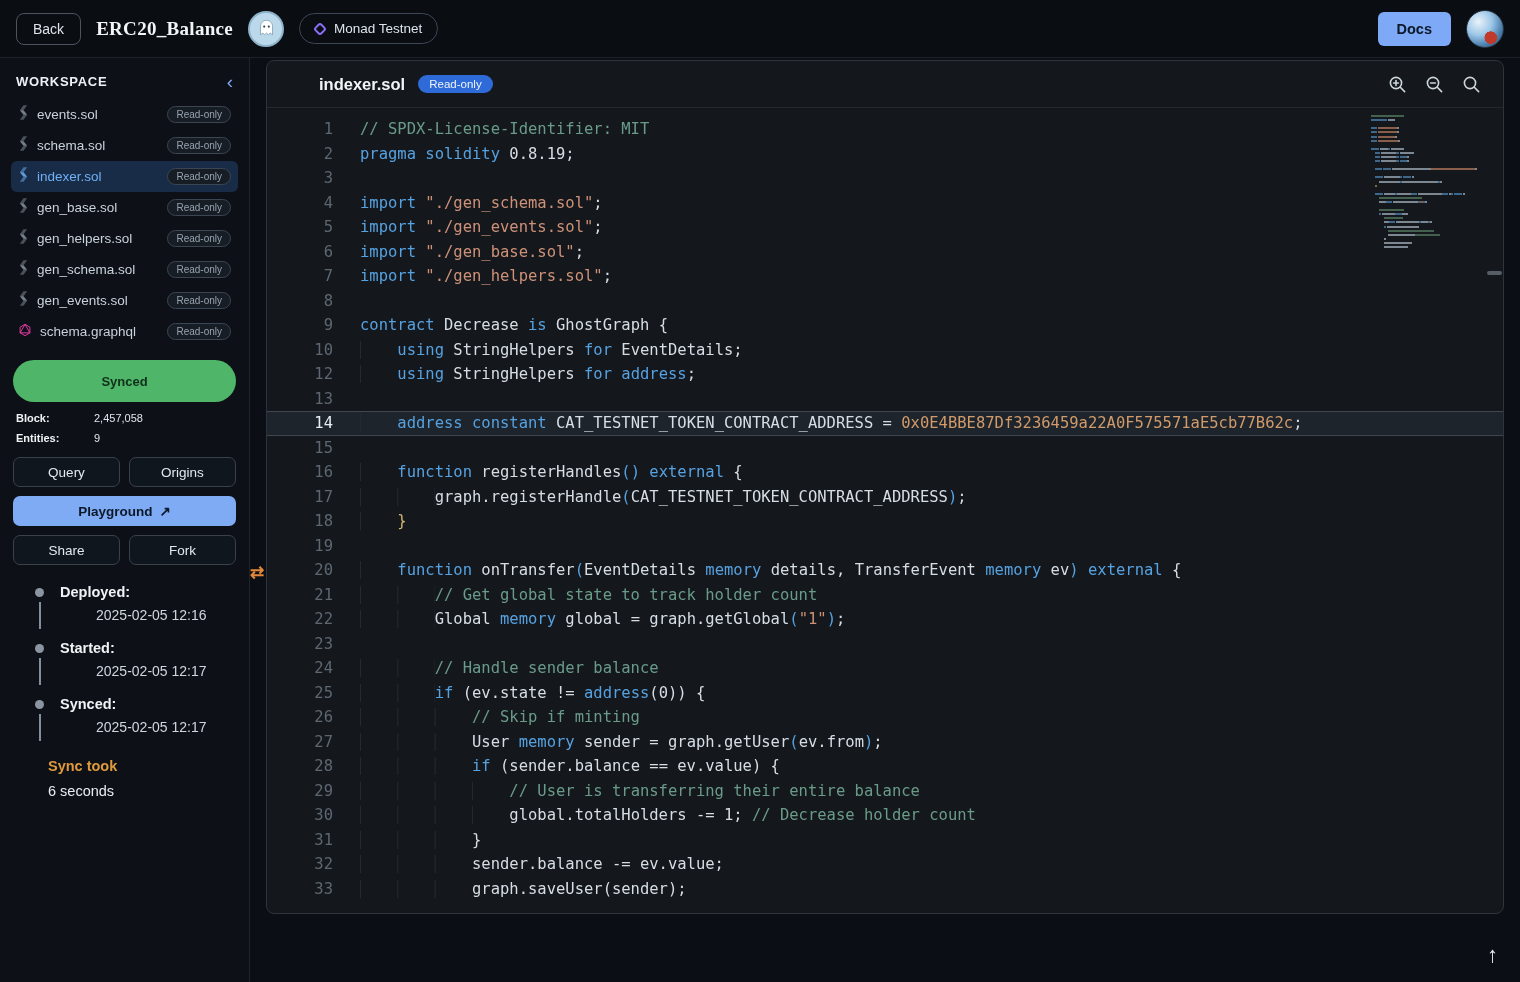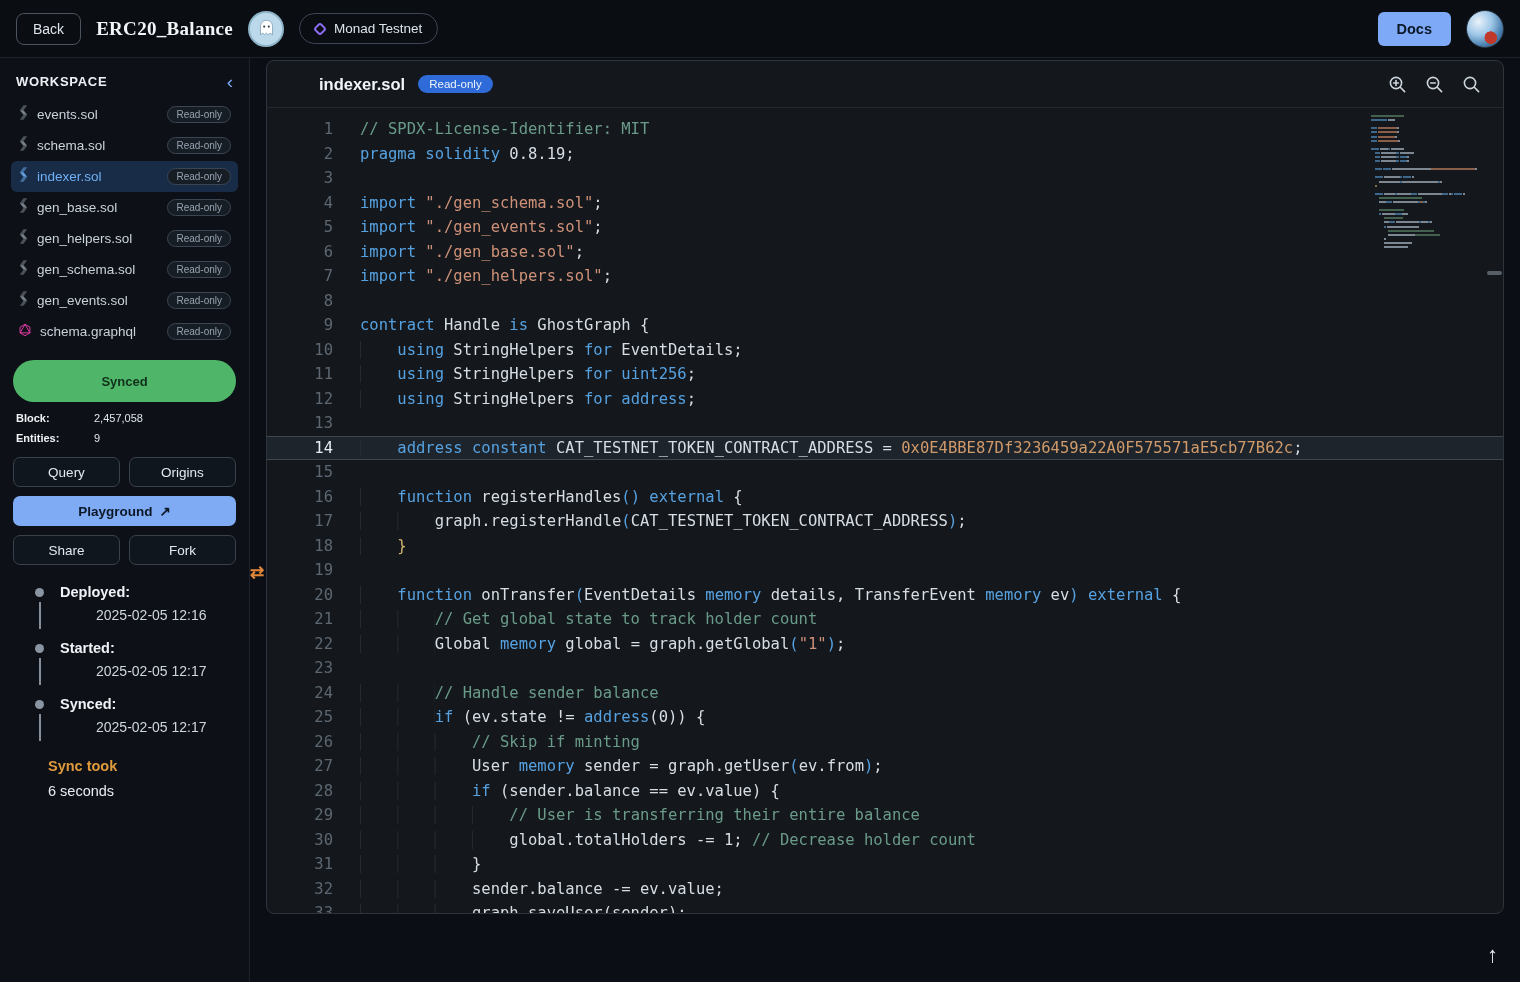--- a/index.html
+++ b/index.html
@@ -272,23 +272,22 @@
       <div class="code-area">
         <div>
             <div class="code-line"><span class="gutter">1</span><span class="code-text"><span class="t-cm">// SPDX-License-Identifier: MIT</span></span></div>
             <div class="code-line"><span class="gutter">2</span><span class="code-text"><span class="t-kw">pragma solidity</span><span class="t-pl"> 0.8.19;</span></span></div>
             <div class="code-line"><span class="gutter">3</span><span class="code-text"></span></div>
             <div class="code-line"><span class="gutter">4</span><span class="code-text"><span class="t-kw">import</span><span class="t-pl"> </span><span class="t-str">"./gen_schema.sol"</span><span class="t-pl">;</span></span></div>
             <div class="code-line"><span class="gutter">5</span><span class="code-text"><span class="t-kw">import</span><span class="t-pl"> </span><span class="t-str">"./gen_events.sol"</span><span class="t-pl">;</span></span></div>
             <div class="code-line"><span class="gutter">6</span><span class="code-text"><span class="t-kw">import</span><span class="t-pl"> </span><span class="t-str">"./gen_base.sol"</span><span class="t-pl">;</span></span></div>
             <div class="code-line"><span class="gutter">7</span><span class="code-text"><span class="t-kw">import</span><span class="t-pl"> </span><span class="t-str">"./gen_helpers.sol"</span><span class="t-pl">;</span></span></div>
             <div class="code-line"><span class="gutter">8</span><span class="code-text"></span></div>
-            <div class="code-line"><span class="gutter">9</span><span class="code-text"><span class="t-kw">contract</span><span class="t-pl"> Handle </span><span class="t-kw">is</span><span class="t-pl"> GhostGraph {</span></span></div>
+            <div class="code-line"><span class="gutter">9</span><span class="code-text"><span class="t-kw">contract</span><span class="t-pl"> Decrease </span><span class="t-kw">is</span><span class="t-pl"> GhostGraph {</span></span></div>
             <div class="code-line"><span class="gutter">10</span><span class="code-text"><span class="ws">    </span><span class="t-kw">using</span><span class="t-pl"> StringHelpers </span><span class="t-kw">for</span><span class="t-pl"> EventDetails;</span></span></div>
-            <div class="code-line"><span class="gutter">11</span><span class="code-text"><span class="ws">    </span><span class="t-kw">using</span><span class="t-pl"> StringHelpers </span><span class="t-kw">for</span><span class="t-pl"> </span><span class="t-kw">uint256</span><span class="t-pl">;</span></span></div>
             <div class="code-line"><span class="gutter">12</span><span class="code-text"><span class="ws">    </span><span class="t-kw">using</span><span class="t-pl"> StringHelpers </span><span class="t-kw">for</span><span class="t-pl"> </span><span class="t-kw">address</span><span class="t-pl">;</span></span></div>
             <div class="code-line"><span class="gutter">13</span><span class="code-text"></span></div>
             <div class="code-line active"><span class="gutter">14</span><span class="code-text"><span class="ws">    </span><span class="t-kw">address</span><span class="t-pl"> </span><span class="t-kw">constant</span><span class="t-pl"> CAT_TESTNET_TOKEN_CONTRACT_ADDRESS = </span><span class="t-num">0x0E4BBE87Df3236459a22A0F575571aE5cb77B62c</span><span class="t-pl">;</span></span></div>
             <div class="code-line"><span class="gutter">15</span><span class="code-text"></span></div>
             <div class="code-line"><span class="gutter">16</span><span class="code-text"><span class="ws">    </span><span class="t-kw">function</span><span class="t-pl"> registerHandles</span><span class="t-br">()</span><span class="t-pl"> </span><span class="t-kw">external</span><span class="t-pl"> {</span></span></div>
             <div class="code-line"><span class="gutter">17</span><span class="code-text"><span class="ws">        </span><span class="t-pl">graph.registerHandle</span><span class="t-br">(</span><span class="t-pl">CAT_TESTNET_TOKEN_CONTRACT_ADDRESS</span><span class="t-br">)</span><span class="t-pl">;</span></span></div>
             <div class="code-line"><span class="gutter">18</span><span class="code-text"><span class="ws">    </span><span class="t-gold">}</span></span></div>
             <div class="code-line"><span class="gutter">19</span><span class="code-text"></span></div>
             <div class="code-line"><span class="gutter">20</span><span class="code-text"><span class="ws">    </span><span class="t-kw">function</span><span class="t-pl"> onTransfer</span><span class="t-br">(</span><span class="t-pl">EventDetails </span><span class="t-kw">memory</span><span class="t-pl"> details, TransferEvent </span><span class="t-kw">memory</span><span class="t-pl"> ev</span><span class="t-br">)</span><span class="t-pl"> </span><span class="t-kw">external</span><span class="t-pl"> {</span></span></div>
             <div class="code-line"><span class="gutter">21</span><span class="code-text"><span class="ws">        </span><span class="t-cm">// Get global state to track holder count</span></span></div>

